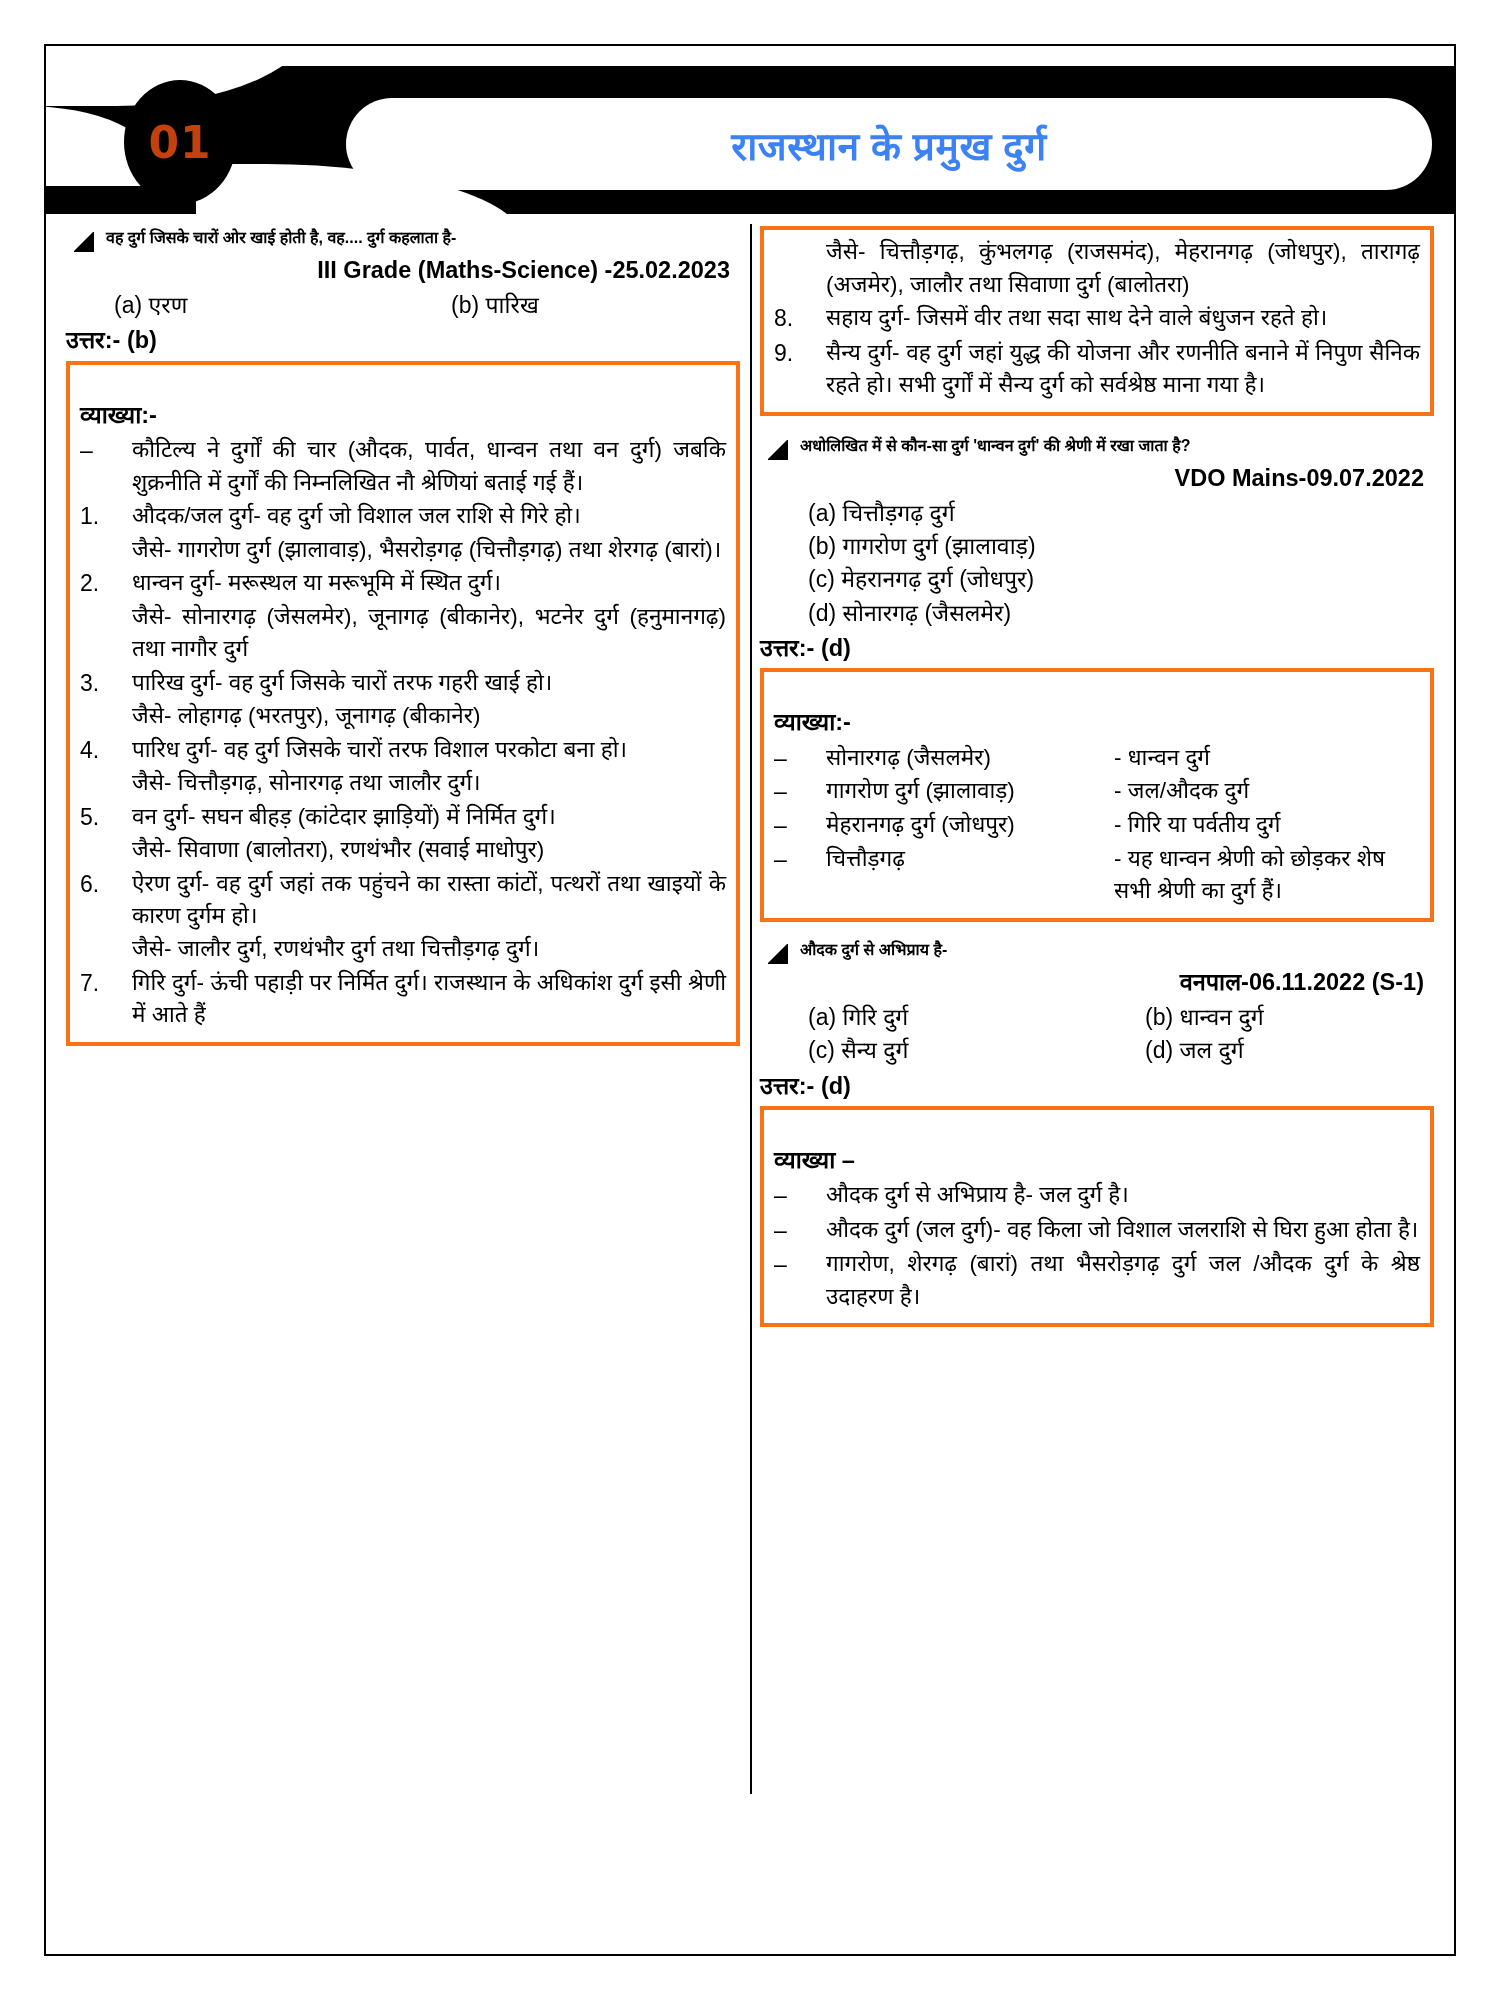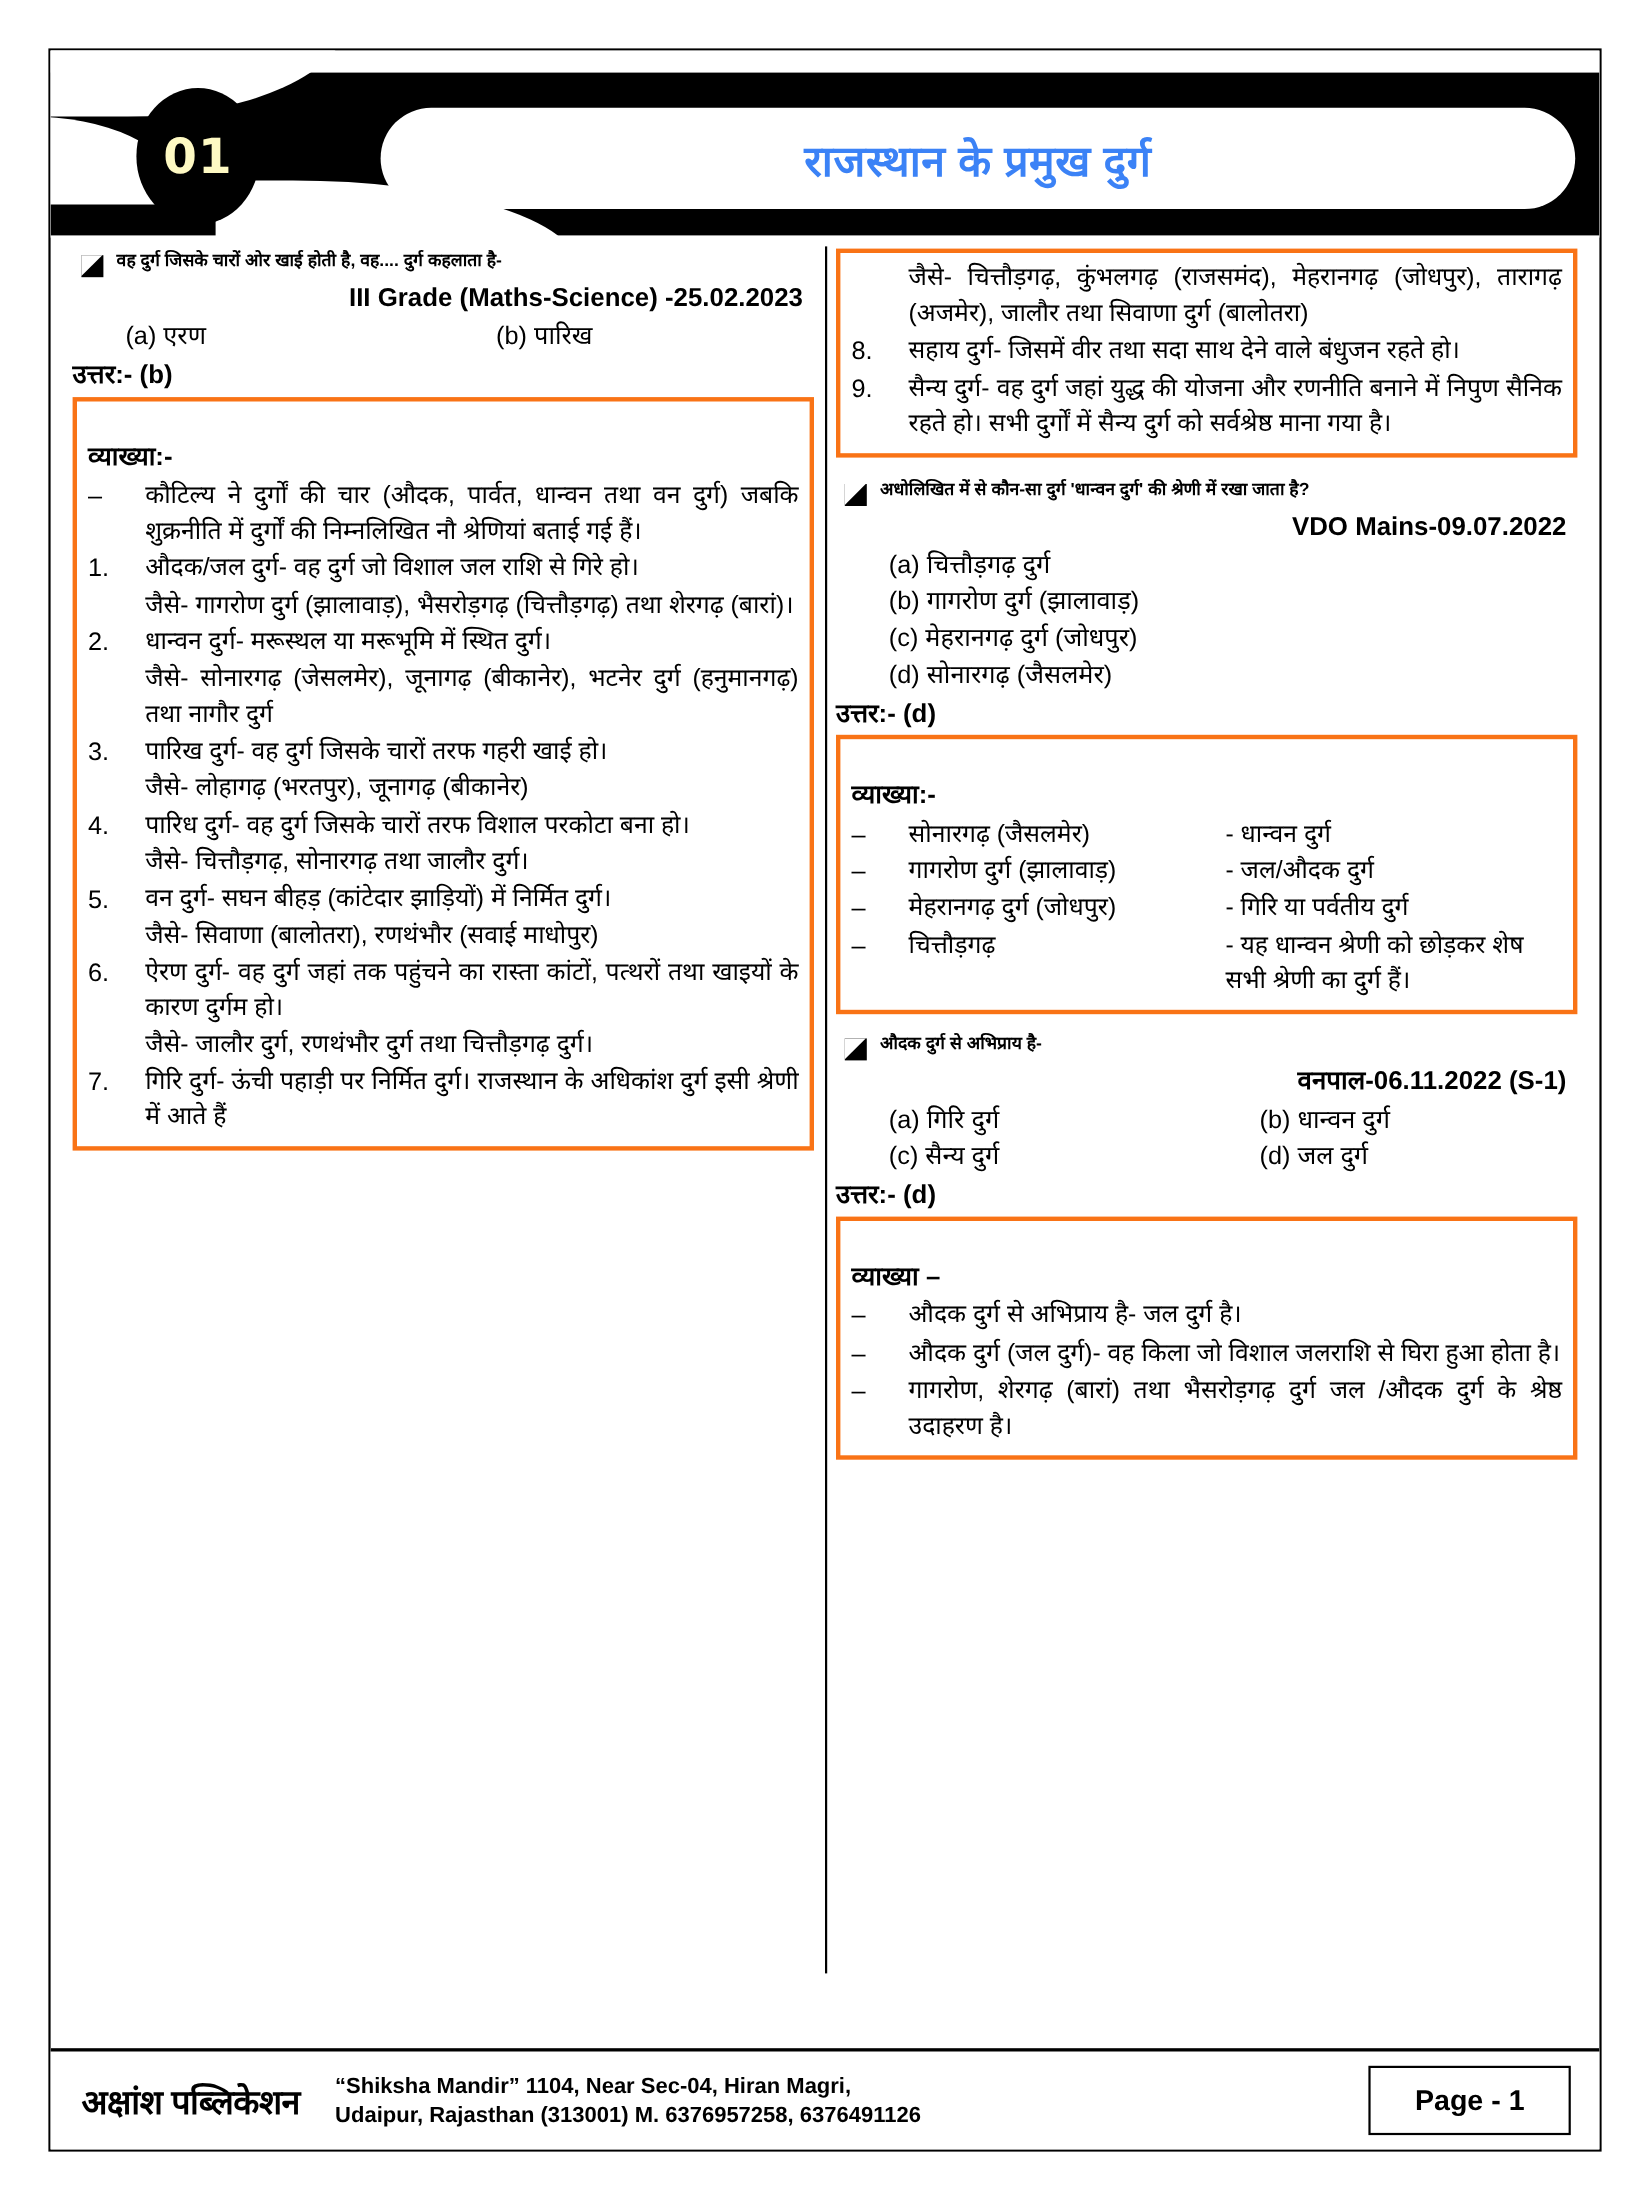--- a/index.html
+++ b/index.html
@@ -63,21 +63,21 @@
   .chapter-circle {
     position: absolute;
     left: 78px; top: 34px;
     width: 112px; height: 124px;
     background: #000;
     border-radius: 50%;
     z-index: 5;
     display: flex; align-items: center; justify-content: center;
   }
   .chapter-num {
-    color: #fef9c3;
+    color: #c2410c;
     font-size: 44px;
     font-weight: bold;
     letter-spacing: 1px;
     font-family: "DejaVu Sans", sans-serif;
   }
   .title-plate {
     position: absolute;
     left: 300px; top: 52px;
     right: 22px; height: 92px;
     background: #fff;
@@ -398,22 +398,14 @@
         </div>
         <div class="li">
           <span class="marker">–</span>
           <span class="content"><span>गागरोण, शेरगढ़ (बारां) तथा भैसरोड़गढ़ दुर्ग जल /औदक दुर्ग के श्रेष्ठ उदाहरण है।</span></span>
         </div>
       </div>
 
     </div>
   </div>
 
-  <div class="footer">
-    <div class="brand">अक्षांश पब्लिकेशन</div>
-    <div class="addr">
-      <div>“Shiksha Mandir” 1104, Near Sec-04, Hiran Magri,</div>
-      <div>Udaipur, Rajasthan (313001) M. 6376957258, 6376491126</div>
-    </div>
-    <div class="page-box">Page - 1</div>
-  </div>
 
 </div>
 
 </body></html>

